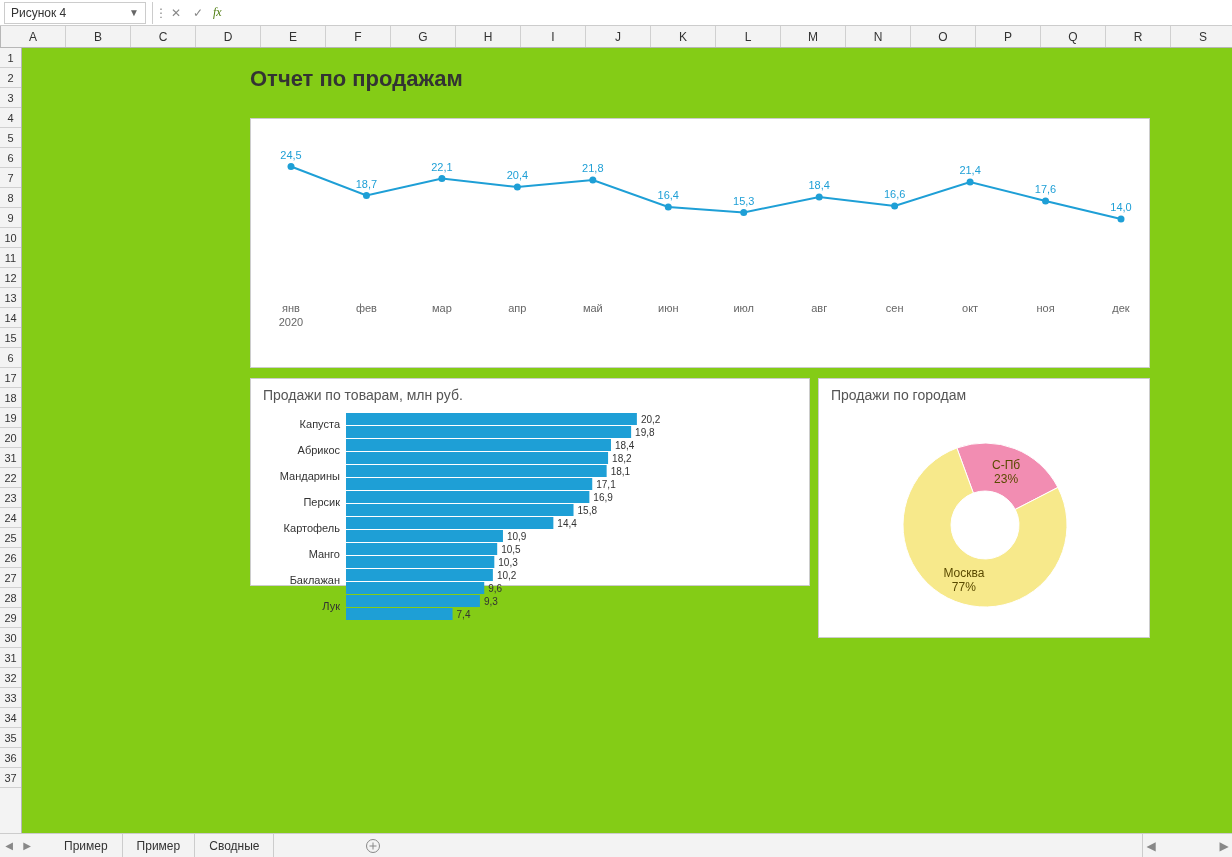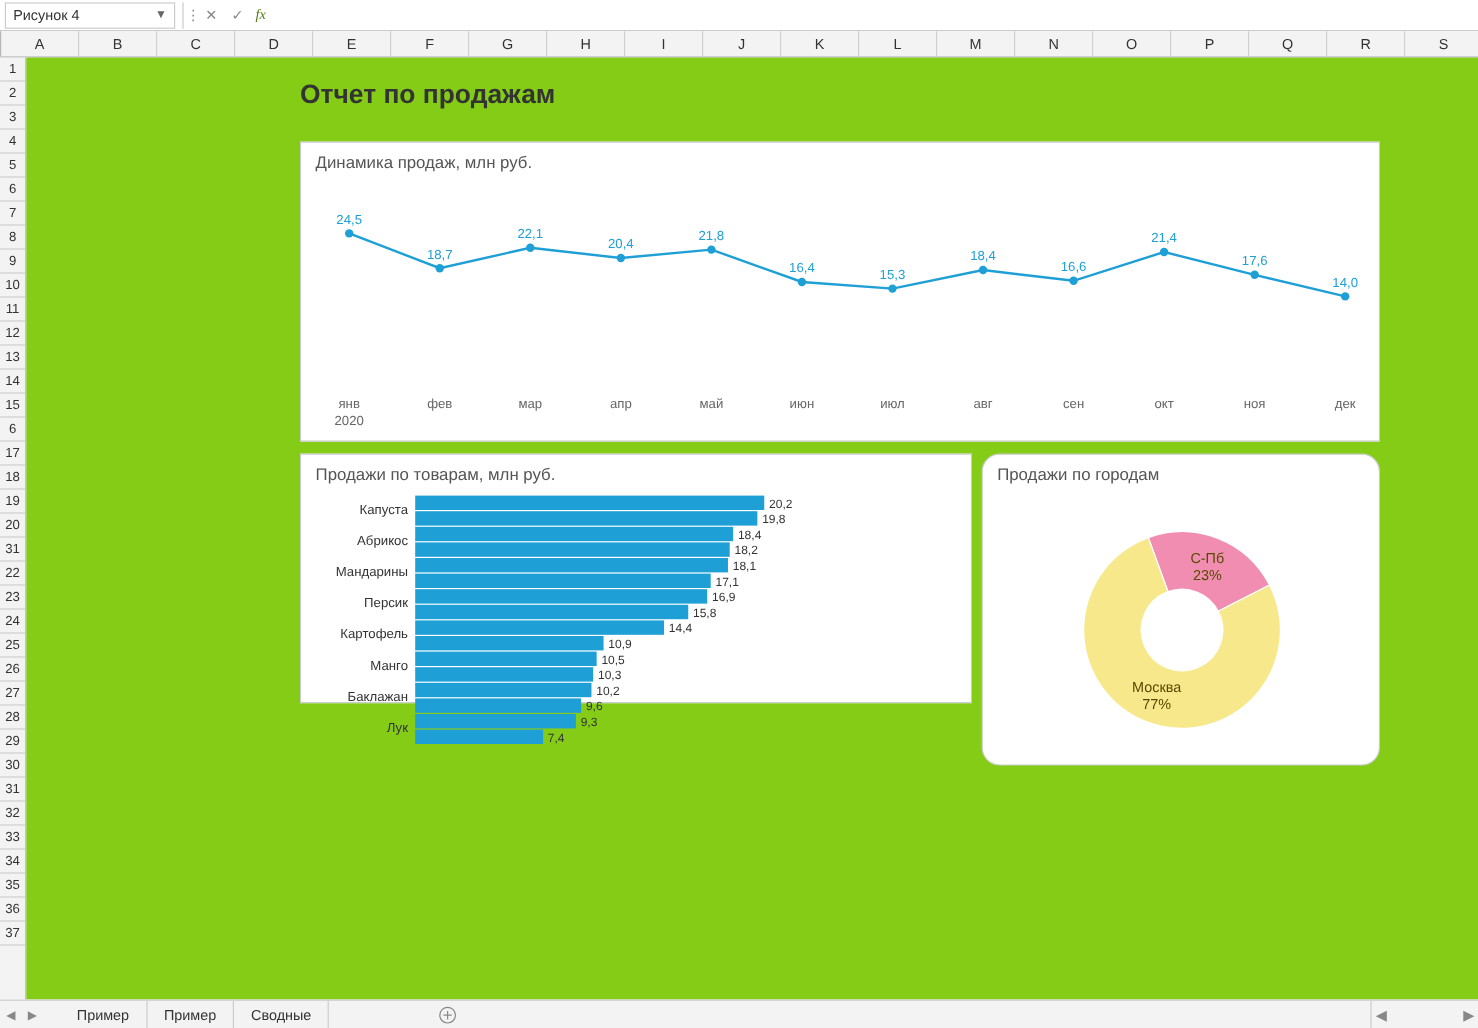--- a/index.html
+++ b/index.html
@@ -28,21 +28,21 @@
 
   
   .report-title { position: absolute; left: 228px; top: 18px; font-size: 22px; font-weight: bold; }
 
   
   .panel { position: absolute; border: 1px solid #ccc; background: #fff; }
   .panel-title { font-size: 14px; color: #555; padding: 8px 12px 4px; }
 
   .p1 { left: 228px; top: 70px; width: 900px; height: 250px; }
   .p2 { left: 228px; top: 330px; width: 560px; height: 208px; }
-  .p3 { left: 796px; top: 330px; width: 332px; height: 260px; border-radius: 15px; }
+  .p3 { left: 796px; top: 330px; width: 332px; height: 260px; }
 
   
   .tab-bar { position: absolute; left: 0; bottom: 0; width: 100%; height: 24px; border-top: 1px solid #ccc; background: #f3f3f3; display: flex; align-items: stretch; }
   .nav-btn { width: 18px; display: flex; align-items: center; justify-content: center; color: #888; font-size: 10px; }
   .tab { padding: 0 14px; line-height: 24px; border-right: 1px solid #ccc; cursor: pointer; font-size: 12px; }
   .tab.active { background: #fff; border-bottom: 2px solid #1a7d3a; font-weight: bold; margin-top: 28px; }
   .tab-plus { width: 30px; display: flex; align-items: center; justify-content: center; }
   .tab-plus svg { stroke: #666; }
   .scroll-placeholder { margin-left: auto; width: 90px; border-left: 1px solid #ccc; display:flex; align-items:center;}
   .scroll-placeholder .sp-arrow { width:16px; text-align:center; color:#888;}
@@ -128,21 +128,20 @@
       <div class="row-h">34</div>
       <div class="row-h">35</div>
       <div class="row-h">36</div>
       <div class="row-h">37</div>
     </div>
   <div class="cells">
 
     <div class="report-title">Отчет по продажам</div>
 
     <div class="panel p1">
-      <div class="panel-title">Динамика продаж, млн руб.</div>
       <svg id="linechart" width="900" height="215">
           <path d="M40,47.5L115.45454545454545,76.5L190.9090909090909,59.49999999999999L266.3636363636364,68L341.8181818181818,61L417.27272727272725,88L492.7272727272727,93.5L568.1818181818181,78L643.6363636363636,87L719.0909090909091,63.00000000000001L794.5454545454545,82L870,100" fill="none" stroke="#1E9FD6" stroke-width="2"></path>
           <circle cx="40" cy="47.5" r="3.5" fill="#1E9FD6"></circle>
           <text x="40" y="39.5" text-anchor="middle" font-size="11" fill="#1E9FD6">24,5</text>
           <text x="40" y="193" text-anchor="middle" font-size="11" fill="#666">янв</text>
           <text x="40" y="207" text-anchor="middle" font-size="11" fill="#666">2020</text>
           <circle cx="115.45454545454545" cy="76.5" r="3.5" fill="#1E9FD6"></circle>
           <text x="115.45454545454545" y="68.5" text-anchor="middle" font-size="11" fill="#1E9FD6">18,7</text>
           <text x="115.45454545454545" y="193" text-anchor="middle" font-size="11" fill="#666">фев</text>
           <circle cx="190.9090909090909" cy="59.49999999999999" r="3.5" fill="#1E9FD6"></circle>

